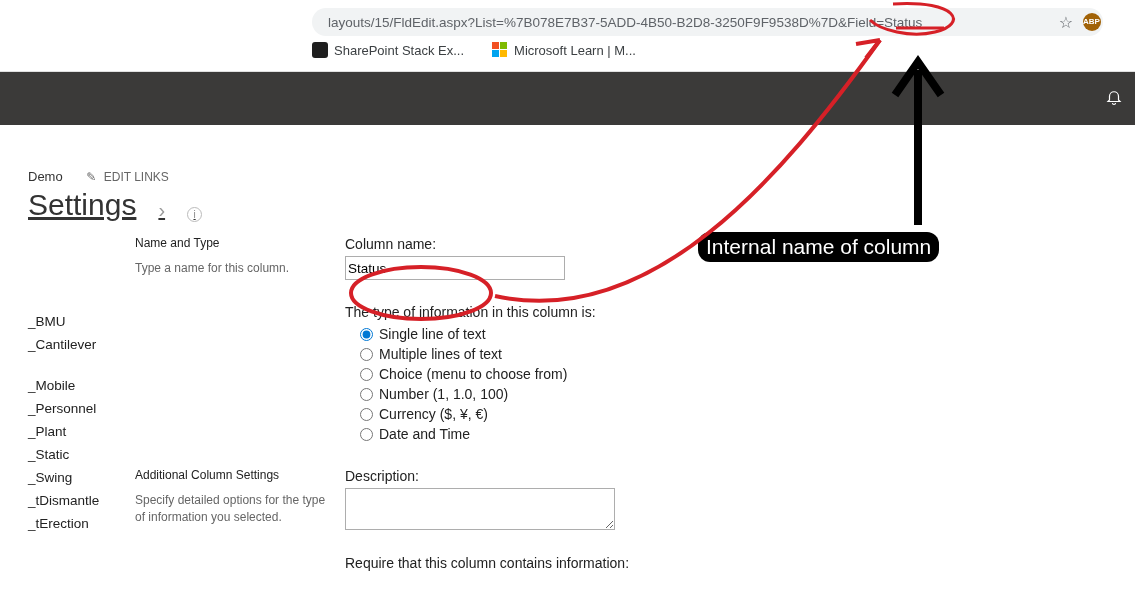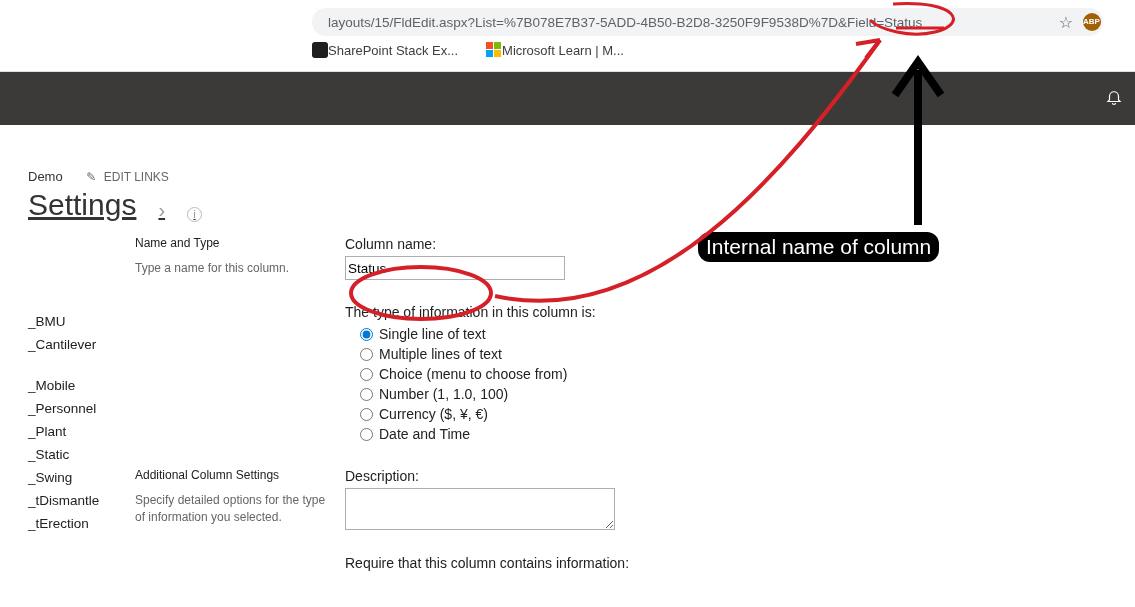--- a/index.html
+++ b/index.html
@@ -57,21 +57,21 @@
   .bookmark-bar {
     position: absolute;
     top: 42px;
     left: 312px;
     display: flex;
     gap: 28px;
     align-items: center;
     font-size: 13px;
     color: #3c4043;
   }
-  .bookmark-item { display: flex; align-items: center; cursor: pointer; }
+  .bookmark-item { display: flex; align-items: center; gap: 6px; cursor: pointer; }
   .bm-icon { width: 16px; height: 16px; border-radius: 3px; display: inline-block; }
   .bm-icon.se { background: #1f1f1f; }
   .ms-squares {
     display: grid;
     grid-template-columns: 7px 7px;
     grid-template-rows: 7px 7px;
     gap: 1px;
     width: 16px; height: 16px;
   }
   .ms-squares span:nth-child(1){background:#f25022;}

